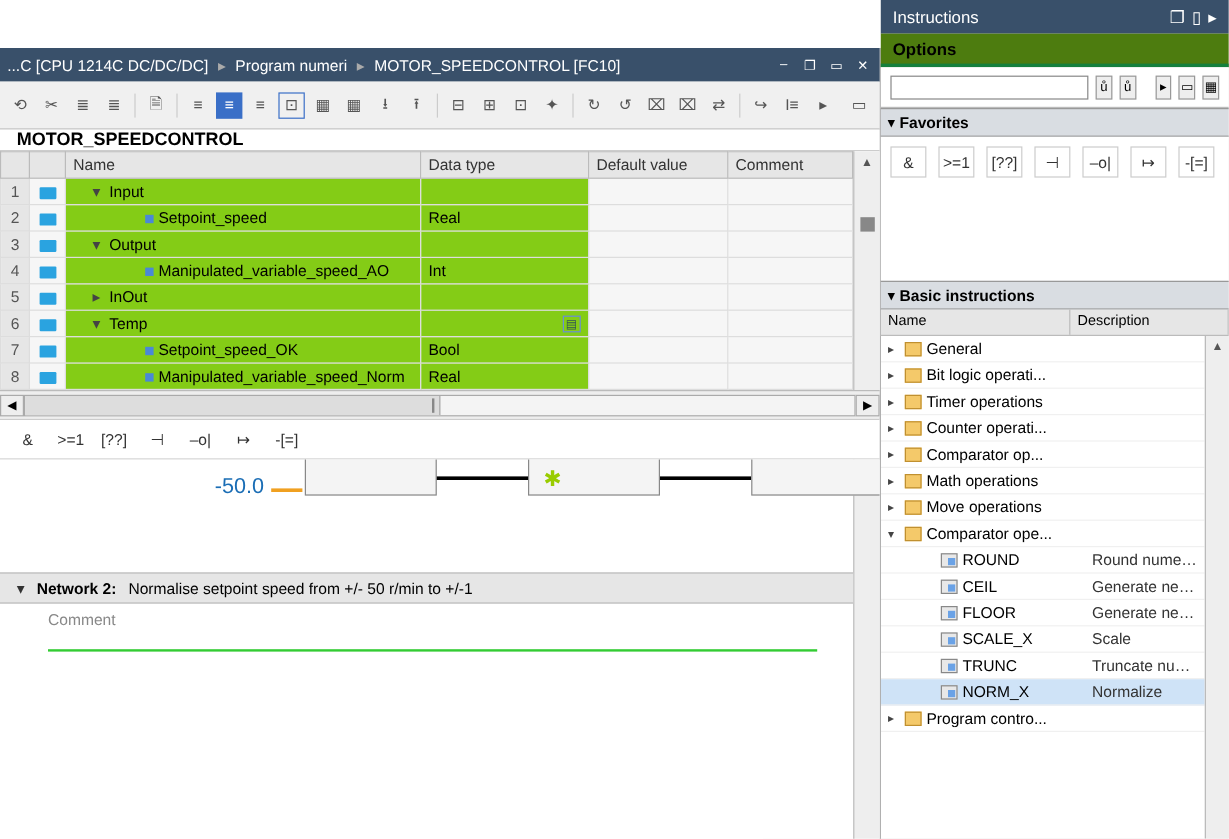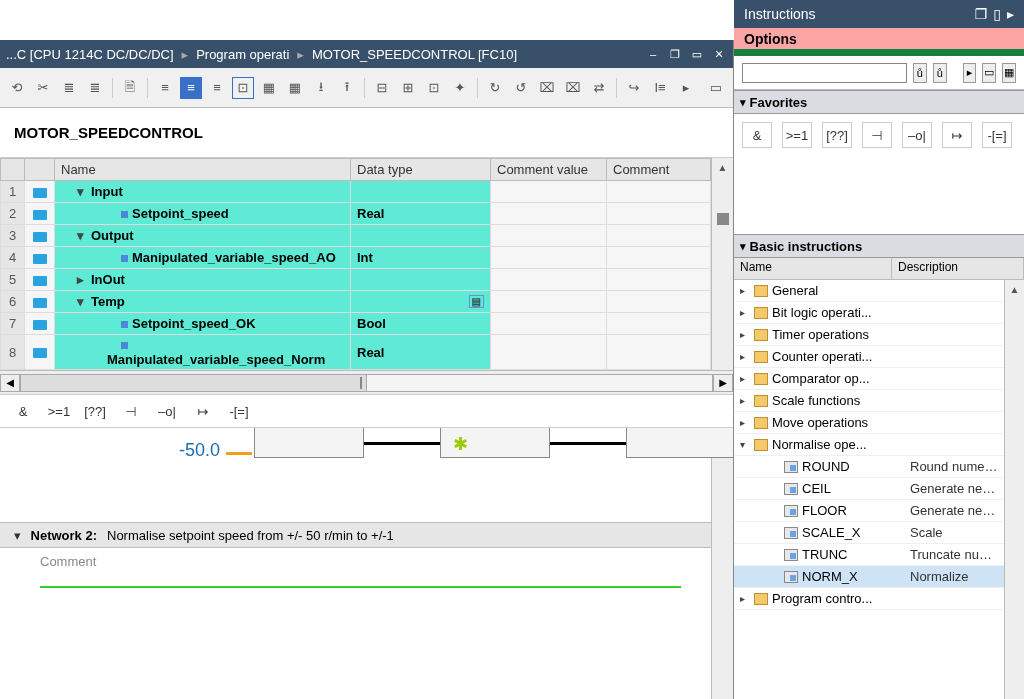--- a/index.html
+++ b/index.html
@@ -12,28 +12,28 @@
 .titlebar .crumb { display:flex; align-items:center; gap:8px; flex:1; white-space:nowrap; }
 .titlebar .wbtns { display:flex; gap:6px; }
 .titlebar .wbtn { width:16px; height:14px; display:flex; align-items:center; justify-content:center; cursor:pointer; color:#fff; font-size:11px; }
 .titlebar .sep { color:#aaa; }
 
 .toolbar-row { height:40px; background:#f0f0f0; border-bottom:1px solid #bbb; display:flex; align-items:center; gap:4px; padding:0 6px; }
 .tbtn { width:22px; height:22px; display:flex; align-items:center; justify-content:center; font-size:13px; color:#555; border:1px solid transparent; cursor:pointer; }
 .tsep { width:1px; height:20px; background:#ccc; margin:0 2px; }
 
 
-.fb-name { padding:16px 14px; font-weight:bold; font-size:15px; background:#fff; border-bottom:1px solid #ccc; }
+.fb-name { padding:0 14px; font-weight:bold; font-size:15px; background:#fff; border-bottom:1px solid #ccc; }
 
 
 .iface-wrap { background:#fff; display:flex; }
 .iface-table { flex:1; border-collapse:collapse; font-size:13px; width:100%; table-layout:fixed; }
 .iface-table th { background:#e6e6e6; text-align:left; padding:3px 6px; border:1px solid #bbb; font-weight:normal; color:#333; height:22px; }
 .iface-table td { border:1px solid #ddd; padding:2px 6px; height:22px; background:#f6f6f6; }
-.iface-table td.white { background:#5eead4;font-weight:bold; }
+.iface-table td.white { background:#84cc16; }
 .iface-table .rownum { width:22px; text-align:center; background:#e6e6e6 !important; color:#555; }
 .iface-table .iconcell { width:28px; text-align:center; }
 .iface-table .chev { width:14px; display:inline-block; color:#444; }
 .iface-table .bluebox { display:inline-block; width:14px; height:10px; background:#2aa3e0; border-radius:1px; vertical-align:middle; }
 .iface-table .sqdot { display:inline-block; width:7px; height:7px; background:#4a88d8; margin-right:4px; vertical-align:middle; }
 .iface-table .name-indent1 { padding-left:22px; }
 .iface-table .name-indent2 { padding-left:52px; }
 .iface-side { width:22px; border-left:1px solid #bbb; background:#eee; display:flex; flex-direction:column; align-items:center; padding-top:4px; gap:40px; }
 .iface-side .arrow { font-size:10px; color:#555; }
 .iface-side .bpt { width:12px; height:12px; background:#888; }
@@ -61,21 +61,21 @@
 
 .network-header { position:absolute; left:0; right:0; height:26px; background:#e6e6e6; border-top:1px solid #bbb; border-bottom:1px solid #bbb; display:flex; align-items:center; font-size:13px; padding-left:14px; gap:10px; }
 .network-header .tri { color:#333; }
 .network-header .ntitle { font-weight:bold; }
 .network-comment { position:absolute; left:40px; font-size:13px; color:#888; }
 .green-rail { position:absolute; left:40px; right:30px; height:2px; background:#3c3; }
 
 
 .right-title { background:#39506a; color:#fff; height:28px; display:flex; align-items:center; padding:0 10px; font-size:14px; justify-content:space-between; }
 .right-title .wbtns { display:flex; gap:6px; }
-.options-hdr { background:#fca5a5; height:28px; border-bottom:7px solid #15803d; display:flex; align-items:center; padding:0 10px; font-weight:bold; font-size:14px; }
+.options-hdr { background:#4d7c0f; height:28px; border-bottom:3px solid #15803d; display:flex; align-items:center; padding:0 10px; font-weight:bold; font-size:14px; }
 .options-row { height:34px; background:#fff; border-bottom:1px solid #bbb; display:flex; align-items:center; padding:0 8px; gap:6px; }
 .options-row input { flex:1; height:20px; border:1px solid #888; padding:0 4px; font-size:12px; }
 .minibtn { width:20px; height:20px; border:1px solid #999; background:#eee; display:flex; align-items:center; justify-content:center; font-size:11px; cursor:pointer; }
 
 .section-hdr { background:#d9dde2; height:24px; border-top:1px solid #999; border-bottom:1px solid #999; display:flex; align-items:center; padding:0 6px; font-weight:bold; font-size:13px; gap:4px; }
 .section-hdr .chev { font-size:11px; }
 .section-body { background:#fff; }
 
 .fav-grid { padding:8px; display:flex; flex-wrap:wrap; gap:10px; background:#fff; min-height:120px; }
 .fav-grid .fav-item { border:1px solid #ccc; width:30px; height:26px; font-size:13px; }
@@ -97,21 +97,21 @@
 .tree-scroll { flex:1; overflow:hidden; }
 </style>
 </head>
 <body>
 
 <div class="left-pane">
   <div class="titlebar">
     <div class="crumb">
       <span>...C [CPU 1214C DC/DC/DC]</span>
       <span class="sep">▸</span>
-      <span>Program operati</span>
+      <span>Program numeri</span>
       <span class="sep">▸</span>
       <span>MOTOR_SPEEDCONTROL [FC10]</span>
     </div>
     <div class="wbtns">
       <div class="wbtn">–</div>
       <div class="wbtn">❐</div>
       <div class="wbtn">▭</div>
       <div class="wbtn">✕</div>
     </div>
   </div>
@@ -162,21 +162,21 @@
           <col style="width:140px">
           <col style="width:116px">
           <col style="width:104px">
         </colgroup>
       <thead>
         <tr>
           <th></th>
             <th></th>
           <th>Name</th>
           <th>Data type</th>
-          <th>Comment value</th>
+          <th>Default value</th>
           <th>Comment</th>
         </tr>
       </thead>
       <tbody id="iface-body">
           <tr>
             <td class="rownum">1</td>
             <td class="iconcell"><span class="bluebox"></span></td>
             <td class="white name-indent1"><span class="chev">▾</span><span>Input</span></td>
             <td class="white"></td>
             <td></td>
@@ -364,33 +364,33 @@
         </div>
         <div class="node">
           <span class="tri">▸</span>
           <span class="folder"></span>
           <span class="nlabel">Comparator op...</span>
           <span class="ndesc"></span>
         </div>
         <div class="node">
           <span class="tri">▸</span>
           <span class="folder"></span>
-          <span class="nlabel">Scale functions</span>
+          <span class="nlabel">Math operations</span>
           <span class="ndesc"></span>
         </div>
         <div class="node">
           <span class="tri">▸</span>
           <span class="folder"></span>
           <span class="nlabel">Move operations</span>
           <span class="ndesc"></span>
         </div>
         <div class="node">
           <span class="tri">▾</span>
           <span class="folder"></span>
-          <span class="nlabel">Normalise ope...</span>
+          <span class="nlabel">Comparator ope...</span>
           <span class="ndesc"></span>
         </div>
         <div class="node indent2">
           <span class="tri"></span>
           <span class="leaf-icon"></span>
           <span class="nlabel" style="flex-basis:104px">ROUND</span>
           <span class="ndesc">Round numeri...</span>
         </div>
         <div class="node indent2">
           <span class="tri"></span>

